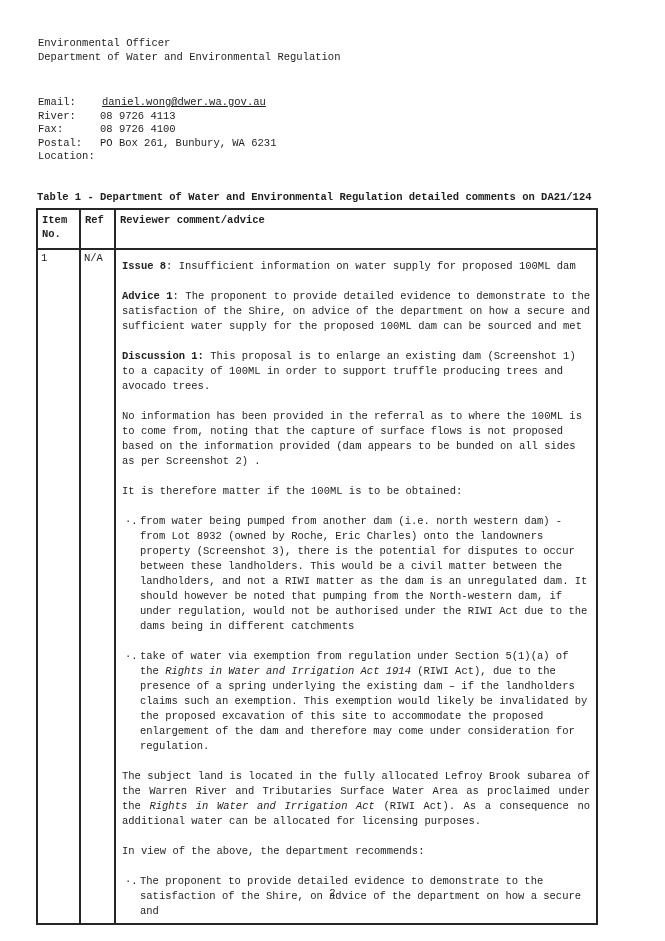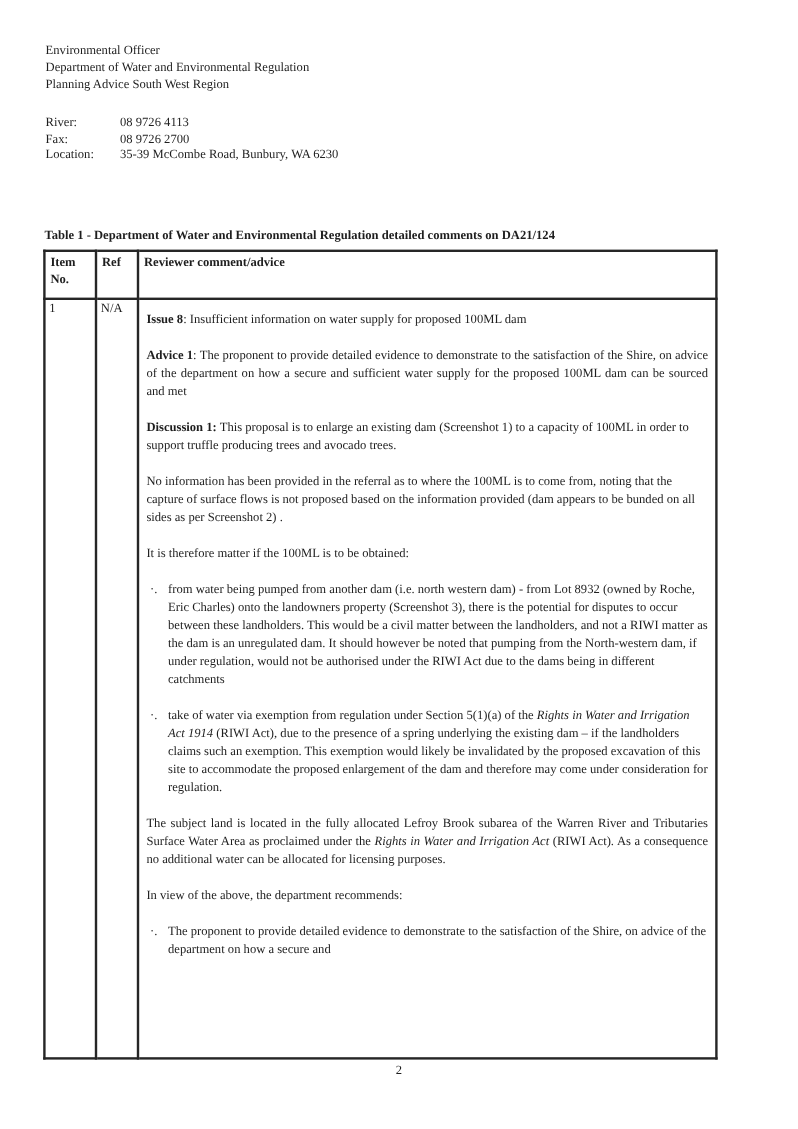--- a/index.html
+++ b/index.html
@@ -1,21 +1,21 @@
 <!DOCTYPE html>
 <html><head>
 <meta charset="utf-8">
 <style>
   html, body { margin:0; padding:0; background:#ffffff; }
   .page {
     position:relative;
     width:665px; height:941px;
     background:#ffffff;
     color:#1e1e1e;
-    font-family:Liberation Serif, serif;
+    font-family:Liberation Mono, monospace;
     font-size:10.5px;
     overflow:hidden;
   }
   .sender {
     position:absolute; left:38px; top:36px;
     line-height:14px; white-space:nowrap;
   }
   .contact {
     position:absolute; left:38px; top:96px;
     line-height:13.6px;
@@ -61,35 +61,41 @@
   }
 </style>
 </head>
 <body>
 
 <div class="page">
 
   <div class="sender">
     <div>Environmental Officer</div>
     <div>Department of Water and Environmental Regulation</div>
-    <div>Planning Advice South West Region</div>
   </div>
 
   <div class="contact">
+    <div class="crow">
+      <span class="clabel">Email:</span>
+      <a class="cvalue email-link">daniel.wong@dwer.wa.gov.au</a>
+    </div>
     <div class="crow">
       <span class="clabel">River:</span>
       <span class="cvalue">08 9726 4113</span>
     </div>
     <div class="crow">
       <span class="clabel">Fax:</span>
-      <span class="cvalue">08 9726 2700</span>
+      <span class="cvalue">08 9726 4100</span>
+    </div>
+    <div class="crow">
+      <span class="clabel">Postal:</span>
+      <span class="cvalue">PO Box 261, Bunbury, WA 6231</span>
     </div>
     <div class="crow">
       <span class="clabel">Location:</span>
-      <span class="cvalue">35-39 McCombe Road, Bunbury, WA 6230</span>
     </div>
   </div>
 
   <div class="table-title">Table 1 - Department of Water and Environmental Regulation detailed comments on DA21/124</div>
 
   <table class="comments-table">
     <thead>
       <tr>
         <th class="col-item">Item No.</th>
         <th class="col-ref">Ref</th>

